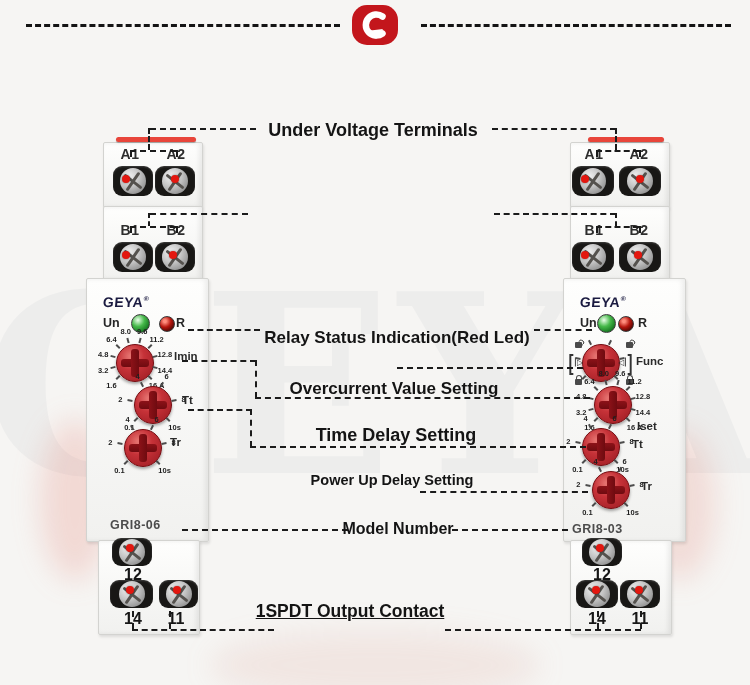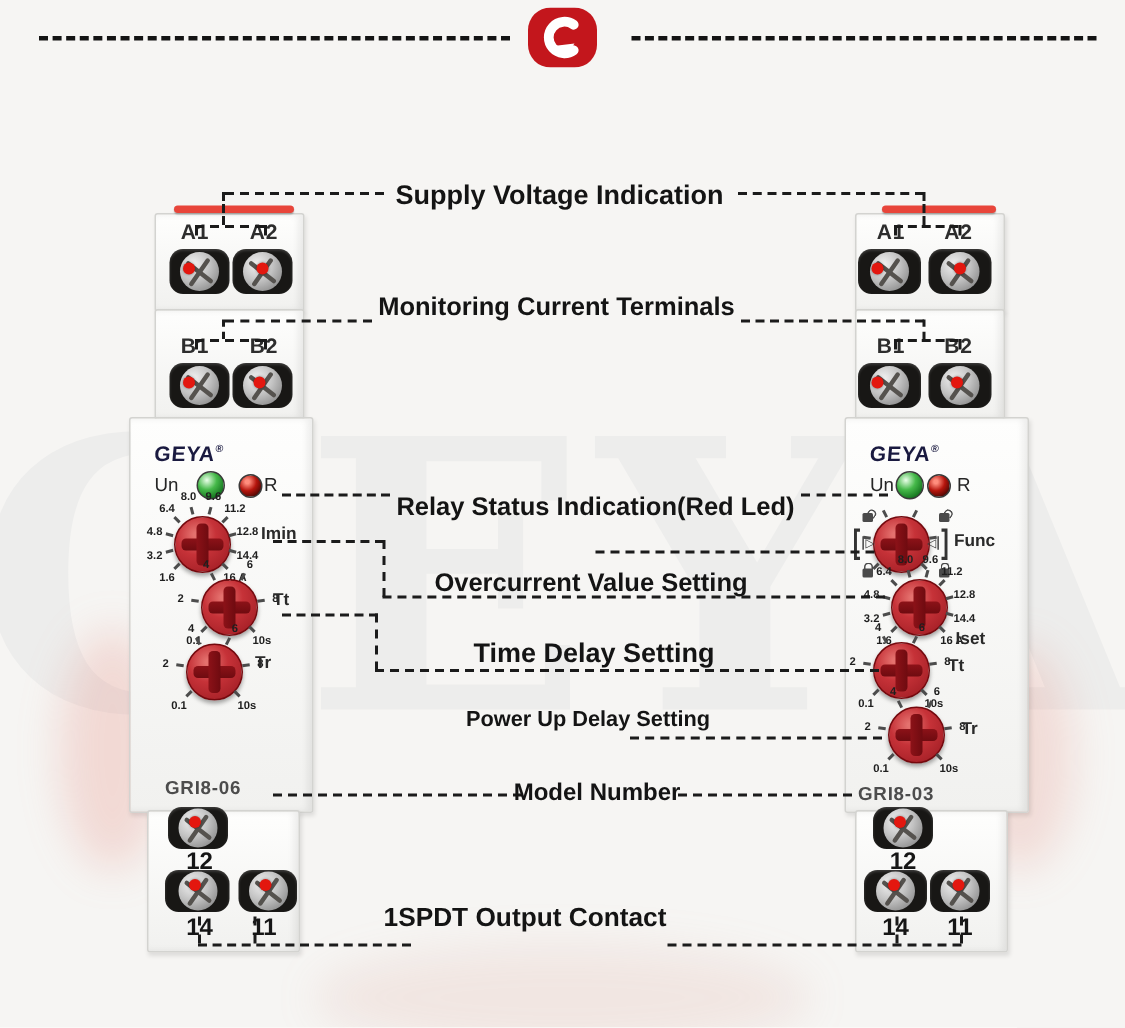--- a/index.html
+++ b/index.html
@@ -28,21 +28,21 @@
   .term{position:absolute;background:#181715;border-radius:9px;box-shadow:inset 0 1px 2px rgba(255,255,255,.18);}
   .screw{position:absolute;left:50%;top:50%;width:26px;height:26px;margin:-13px 0 0 -13px;border-radius:50%;
          background:radial-gradient(circle at 35% 32%,#f2f2f2,#c2c2c2 45%,#8a8a8a 85%);}
   .screw::before,.screw::after{content:"";position:absolute;left:50%;top:50%;width:22px;height:3px;
          margin:-1.5px 0 0 -11px;background:#55524e;border-radius:2px;}
   .screw::before{transform:rotate(38deg);} .screw::after{transform:rotate(-55deg);}
   .rdot{position:absolute;left:9px;top:9px;width:8px;height:8px;border-radius:50%;background:#e3170f;
         box-shadow:0 0 2px rgba(0,0,0,.45);z-index:1;}
   .brand{position:absolute;font-weight:800;font-size:14px;color:#1a1a40;letter-spacing:.5px;transform:skewX(-5deg);}
   .brand sup{font-size:7px;}
-  .ledlabel{position:absolute;font-size:12.5px;font-weight:400;color:#262626;}
+  .ledlabel{position:absolute;font-size:12.5px;font-weight:700;color:#262626;}
   .led{position:absolute;border-radius:50%;}
   .led.green{width:17px;height:17px;border:1px solid #3a3a3a;
       background:radial-gradient(circle at 35% 30%,#eaffe9,#46b94a 40%,#187a22 75%,#0d4f14);}
   .led.red{width:14px;height:14px;border:1px solid #3a3a3a;
       background:radial-gradient(circle at 35% 30%,#ff8d7d 10%,#b5150d 45%,#3f0502 85%);}
   .dial{position:absolute;}
   .knob{position:absolute;width:100%;height:100%;border-radius:50%;border:1px solid #74090e;
       background:radial-gradient(circle at 38% 32%,#e4716e 5%,#c63238 40%,#9c1b22 95%);
       box-shadow:0 2px 3px rgba(0,0,0,.35);}
   .knob::before{content:"";position:absolute;left:50%;top:50%;width:80%;height:8px;margin:-4px 0 0 -40%;
@@ -124,28 +124,27 @@
   <div class="dl" style="left:182px;top:529px;width:166px;"></div>
   <div class="dl" style="left:452px;top:529px;width:116px;"></div>
 
   <div class="dl" style="left:132px;top:629px;width:142px;"></div>
   <div class="dl" style="left:445px;top:629px;width:196px;"></div>
   <div class="dv" style="left:132px;top:611px;height:18px;"></div>
   <div class="dv" style="left:169px;top:611px;height:18px;"></div>
   <div class="dv" style="left:597px;top:611px;height:18px;"></div>
   <div class="dv" style="left:640px;top:611px;height:18px;"></div>
 
-  <div class="ann" style="left:373px;top:120px;font-size:18px;">Supply Voltage Indication</div>
-  <div class="ann" style="left:371px;top:195px;font-size:17px;">Monitoring Current Terminals</div>
+  <div class="ann" style="left:373px;top:120px;font-size:18px;">Under Voltage Terminals</div>
   <div class="ann" style="left:397px;top:328px;font-size:17px;">Relay Status Indication(Red Led)</div>
   <div class="ann" style="left:394px;top:379px;font-size:17px;">Overcurrent Value Setting</div>
   <div class="ann" style="left:392px;top:472px;font-size:14.5px;">Power Up Delay Setting</div>
   <div class="ann" style="left:396px;top:425px;font-size:18px;">Time Delay Setting</div>
   <div class="ann" style="left:398px;top:520px;font-size:16px;">Model Number</div>
-  <div class="ann" style="left:350px;top:601px;font-size:17.5px;">1SPDT Output Contact</div>
+  <div class="ann" style="left:350px;top:601px;font-size:17.5px;text-decoration:underline;">1SPDT Output Contact</div>
 
   <div class="device" style="left:86px;top:136px;">
     <div class="blk" style="left:17px;top:6px;width:98px;height:64px;"></div>
     <div class="blk" style="left:17px;top:70px;width:98px;height:72px;"></div>
     <div class="blk" style="left:0px;top:142px;width:121px;height:262px;"></div>
     <div class="blk" style="left:12px;top:404px;width:100px;height:93px;"></div>
     <div class="redstrip" style="left:30px;top:1px;width:80px;"></div>
 
     <span class="tlabel" style="left:44px;top:10px;">A1</span>
     <span class="tlabel" style="left:90px;top:10px;">A2</span>

